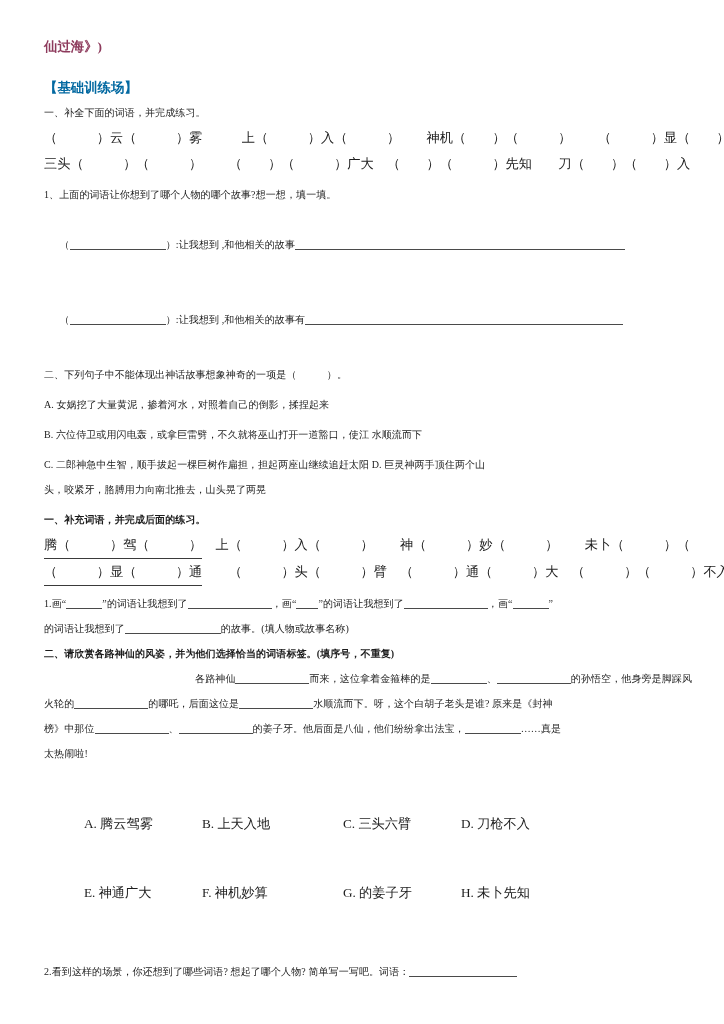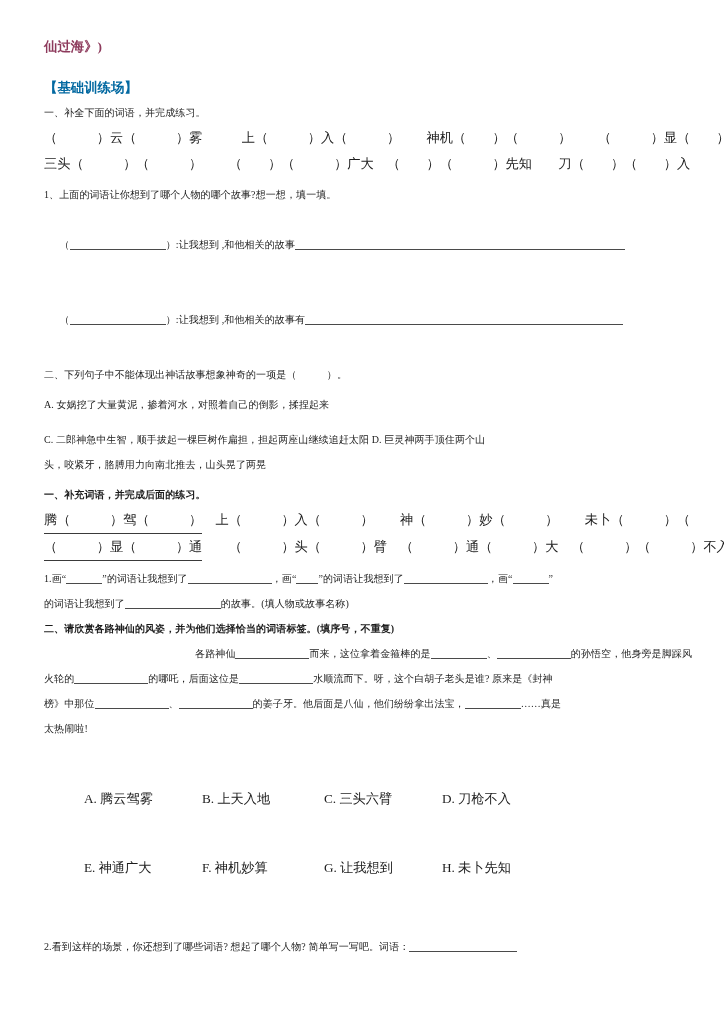--- a/index.html
+++ b/index.html
@@ -75,21 +75,21 @@
   .opt-grid {
     display: block;
     font-size: 13.2px;
     line-height: 23px;
     padding-left: 40px;
     white-space: pre;
   }
   .opt-row span { display: inline-block; }
   .opt-a { width: 118px; }
   .opt-b { width: 122px; }
-  .opt-c { width: 118px; }
+  .opt-c { width: 118px; margin-left: 19px; }
   .gap-sm { height: 5px; }
   .gap-md { height: 9px; }
 </style>
 </head>
 <body>
 
 <div class="page">
   <div class="body-wrap">
 
     <div class="title-red">仙过海》)</div>
@@ -113,20 +113,21 @@
       <span>（</span><span class="fill" style="width:96px"></span><span>）:让我想到 ,和他相关的故事有</span><span class="rule-long" style="width:318px"></span>
     </div>
 
     <div class="gap-sm"></div>
 
     <div class="ln">二、下列句子中不能体现出神话故事想象神奇的一项是（　　　）。</div>
 
     <div class="gap-sm"></div>
     <div class="ln">A. 女娲挖了大量黄泥，掺着河水，对照着自己的倒影，揉捏起来</div>
     <div class="gap-sm"></div>
+    <div class="ln">B. 六位侍卫或用闪电轰，或拿巨雷劈，不久就将巫山打开一道豁口，使江 水顺流而下</div>
     <div class="gap-sm"></div>
     <div class="ln">C. 二郎神急中生智，顺手拔起一棵巨树作扁担，担起两座山继续追赶太阳 D. 巨灵神两手顶住两个山</div>
     <div class="ln">头，咬紧牙，胳膊用力向南北推去，山头晃了两晃</div>
 
     <div class="gap-sm"></div>
 
 
     <div class="ln bold">一、补充词语，并完成后面的练习。</div>
 
     <div class="wordrow"><span class="u">腾（　　　）驾（　　　）</span><span>　上（　　　）入（　　　）　　神（　　　）妙（　　　）　　未卜（　　　）（　　　）</span></div>
@@ -145,21 +146,21 @@
     <div class="ln indent2"><span>各路神仙</span><span class="fill fill-md"></span><span>而来，这位拿着金箍棒的是</span><span class="fill fill-sm"></span><span>、</span><span class="fill fill-md"></span><span>的孙悟空，他身旁是脚踩风</span></div>
 
     <div class="ln"><span>火轮的</span><span class="fill fill-md"></span><span>的哪吒，后面这位是</span><span class="fill fill-md"></span><span>水顺流而下。呀，这个白胡子老头是谁? 原来是《封神</span></div>
 
     <div class="ln"><span>榜》中那位</span><span class="fill fill-md"></span><span>、</span><span class="fill fill-md"></span><span>的姜子牙。他后面是八仙，他们纷纷拿出法宝，</span><span class="fill fill-sm"></span><span>……真是</span></div>
 
     <div class="ln">太热闹啦!</div>
 
     <div class="opt-grid">
       <div class="opt-row"><span class="opt-a">A. 腾云驾雾</span><span class="opt-b">B. 上天入地</span><span class="opt-c">C. 三头六臂</span><span>D. 刀枪不入</span></div>
-      <div class="opt-row"><span class="opt-a">E. 神通广大</span><span class="opt-b">F. 神机妙算</span><span class="opt-c">G. 让我想到</span><span>H. 未卜先知</span></div>
+      <div class="opt-row"><span class="opt-a">E. 神通广大</span><span class="opt-b">F. 神机妙算</span><span class="opt-c">G. 的姜子牙</span><span>H. 未卜先知</span></div>
     </div>
 
     <div class="gap-md"></div>
 
     <div class="ln"><span>2.看到这样的场景，你还想到了哪些词语? 想起了哪个人物? 简单写一写吧。词语：</span><span class="fill" style="width:108px"></span></div>
 
   </div>
 </div>
 
 </body></html>

